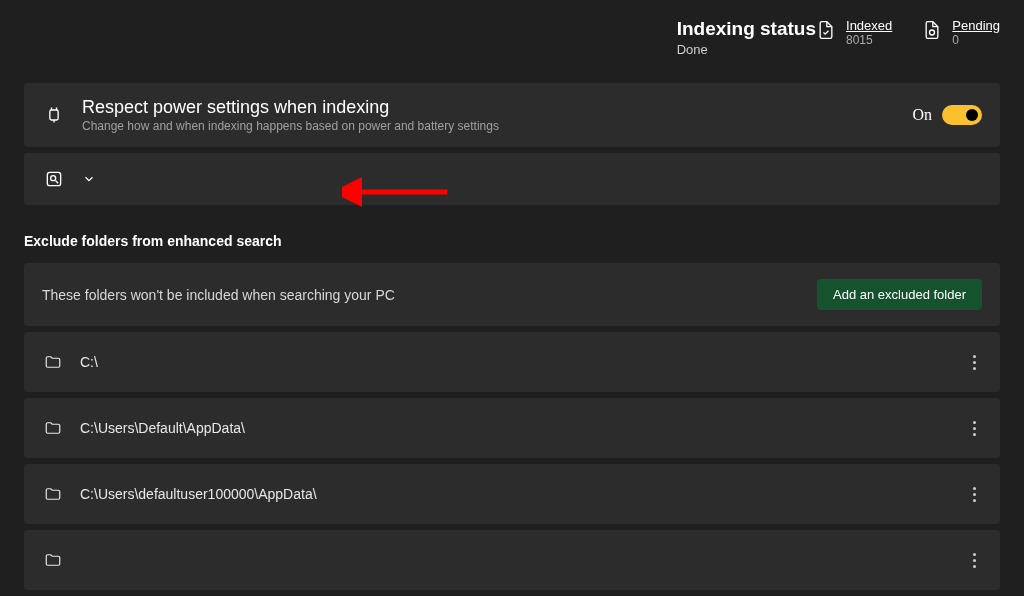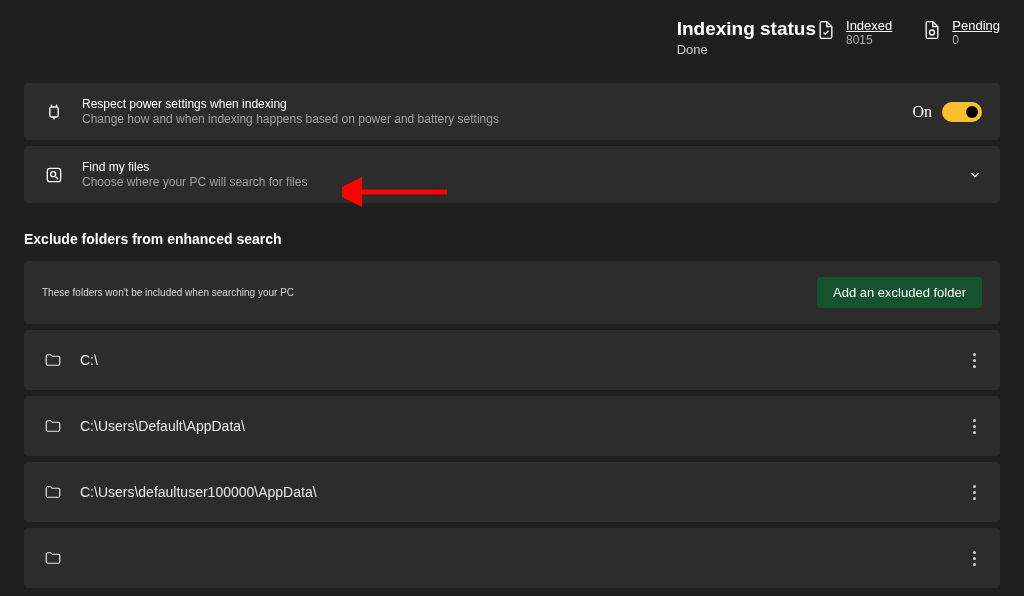--- a/index.html
+++ b/index.html
@@ -9,30 +9,30 @@
   .header-left h1 { font-size:19px; font-weight:600; margin-bottom:2px; }
   .header-left .sub { font-size:13px; color:#cfcfcf; }
   .header-right { display:flex; gap:30px; align-items:flex-start; }
   .stat { display:flex; gap:10px; align-items:flex-start; }
   .stat-icon { width:20px; height:20px; margin-top:2px; }
   .stat-text .lbl { font-size:13px; color:#fff;text-decoration:underline; }
   .stat-text .val { font-size:12px; color:#aaa; }
   .card { background:#2c2c2c; border-radius:4px; display:flex; align-items:center; padding:14px 18px; margin-bottom:6px; }
   .card .icon-slot { width:24px; height:24px; margin-right:16px; display:flex; align-items:center; justify-content:center; }
   .card .text-slot { flex:1; }
-  .card .title { font-size:12px; color:#fff; }
+  .card .title { font-size:18px; color:#fff; }
   .card .desc { font-size:12px; color:#a0a0a0; margin-top:1px; }
   .toggle-area { display:flex; align-items:center; gap:10px; }
   .toggle-label { font-size:16px;font-family:Liberation Serif, serif; }
   .toggle { width:40px; height:20px; background:#fbc02d; border-radius:10px; position:relative; }
   .toggle .knob { width:12px; height:12px; background:#000; border-radius:50%; position:absolute; right:4px; top:4px; }
   .chev { width:14px; height:14px; color:#fff; }
   .section-title { font-size:14px; font-weight:600; margin:28px 0 14px 0; }
   .exclude-head { background:#2c2c2c; border-radius:4px; display:flex; align-items:center; justify-content:space-between; padding:16px 18px; margin-bottom:6px; }
-  .exclude-head .msg { font-size:10px; color:#d8d8d8; }
+  .exclude-head .msg { font-size:14px; color:#d8d8d8; }
   .btn { background:#14532d; color:#fff; border:none; border-radius:4px; padding:8px 16px; font-size:13px; cursor:pointer; }
   .folder-row { background:#2c2c2c; border-radius:4px; display:flex; align-items:center; padding:18px 18px; margin-bottom:6px; }
   .folder-row .icon-slot { width:22px; height:22px; margin-right:16px; display:flex; align-items:center; justify-content:center; }
   .folder-row .path { flex:1; font-size:14px; color:#e8e8e8; }
   .more { width:16px; height:24px; display:flex; flex-direction:column; align-items:center; justify-content:center; gap:3px; cursor:pointer; }
   .more span { width:3px; height:3px; background:#d0d0d0; border-radius:50%; }
   .arrow { position:absolute; left:342px; top:172px; pointer-events:none; }
   svg { display:block; }
 </style>
 </head>
@@ -93,24 +93,20 @@
     </div>
   </div>
 
   <div class="card">
     <div class="icon-slot">
       <svg viewBox="0 0 24 24" width="20" height="20" fill="none" stroke="#fff" stroke-width="1.6">
         <rect x="4" y="4" width="16" height="16" rx="3"></rect>
           <circle cx="11" cy="11" r="3"></circle>
           <path d="M14 14l3 3"></path>
       </svg>
-    </div>
-    <div class="text-slot">
-      <div class="title">Find my files</div>
-      <div class="desc">Choose where your PC will search for files</div>
     </div>
     <div>
       <svg class="chev" viewBox="0 0 24 24" fill="none" stroke="#fff" stroke-width="2">
           <path d="M6 9l6 6 6-6"></path>
         </svg>
     </div>
   </div>
 
   <div class="section-title">Exclude folders from enhanced search</div>
 

